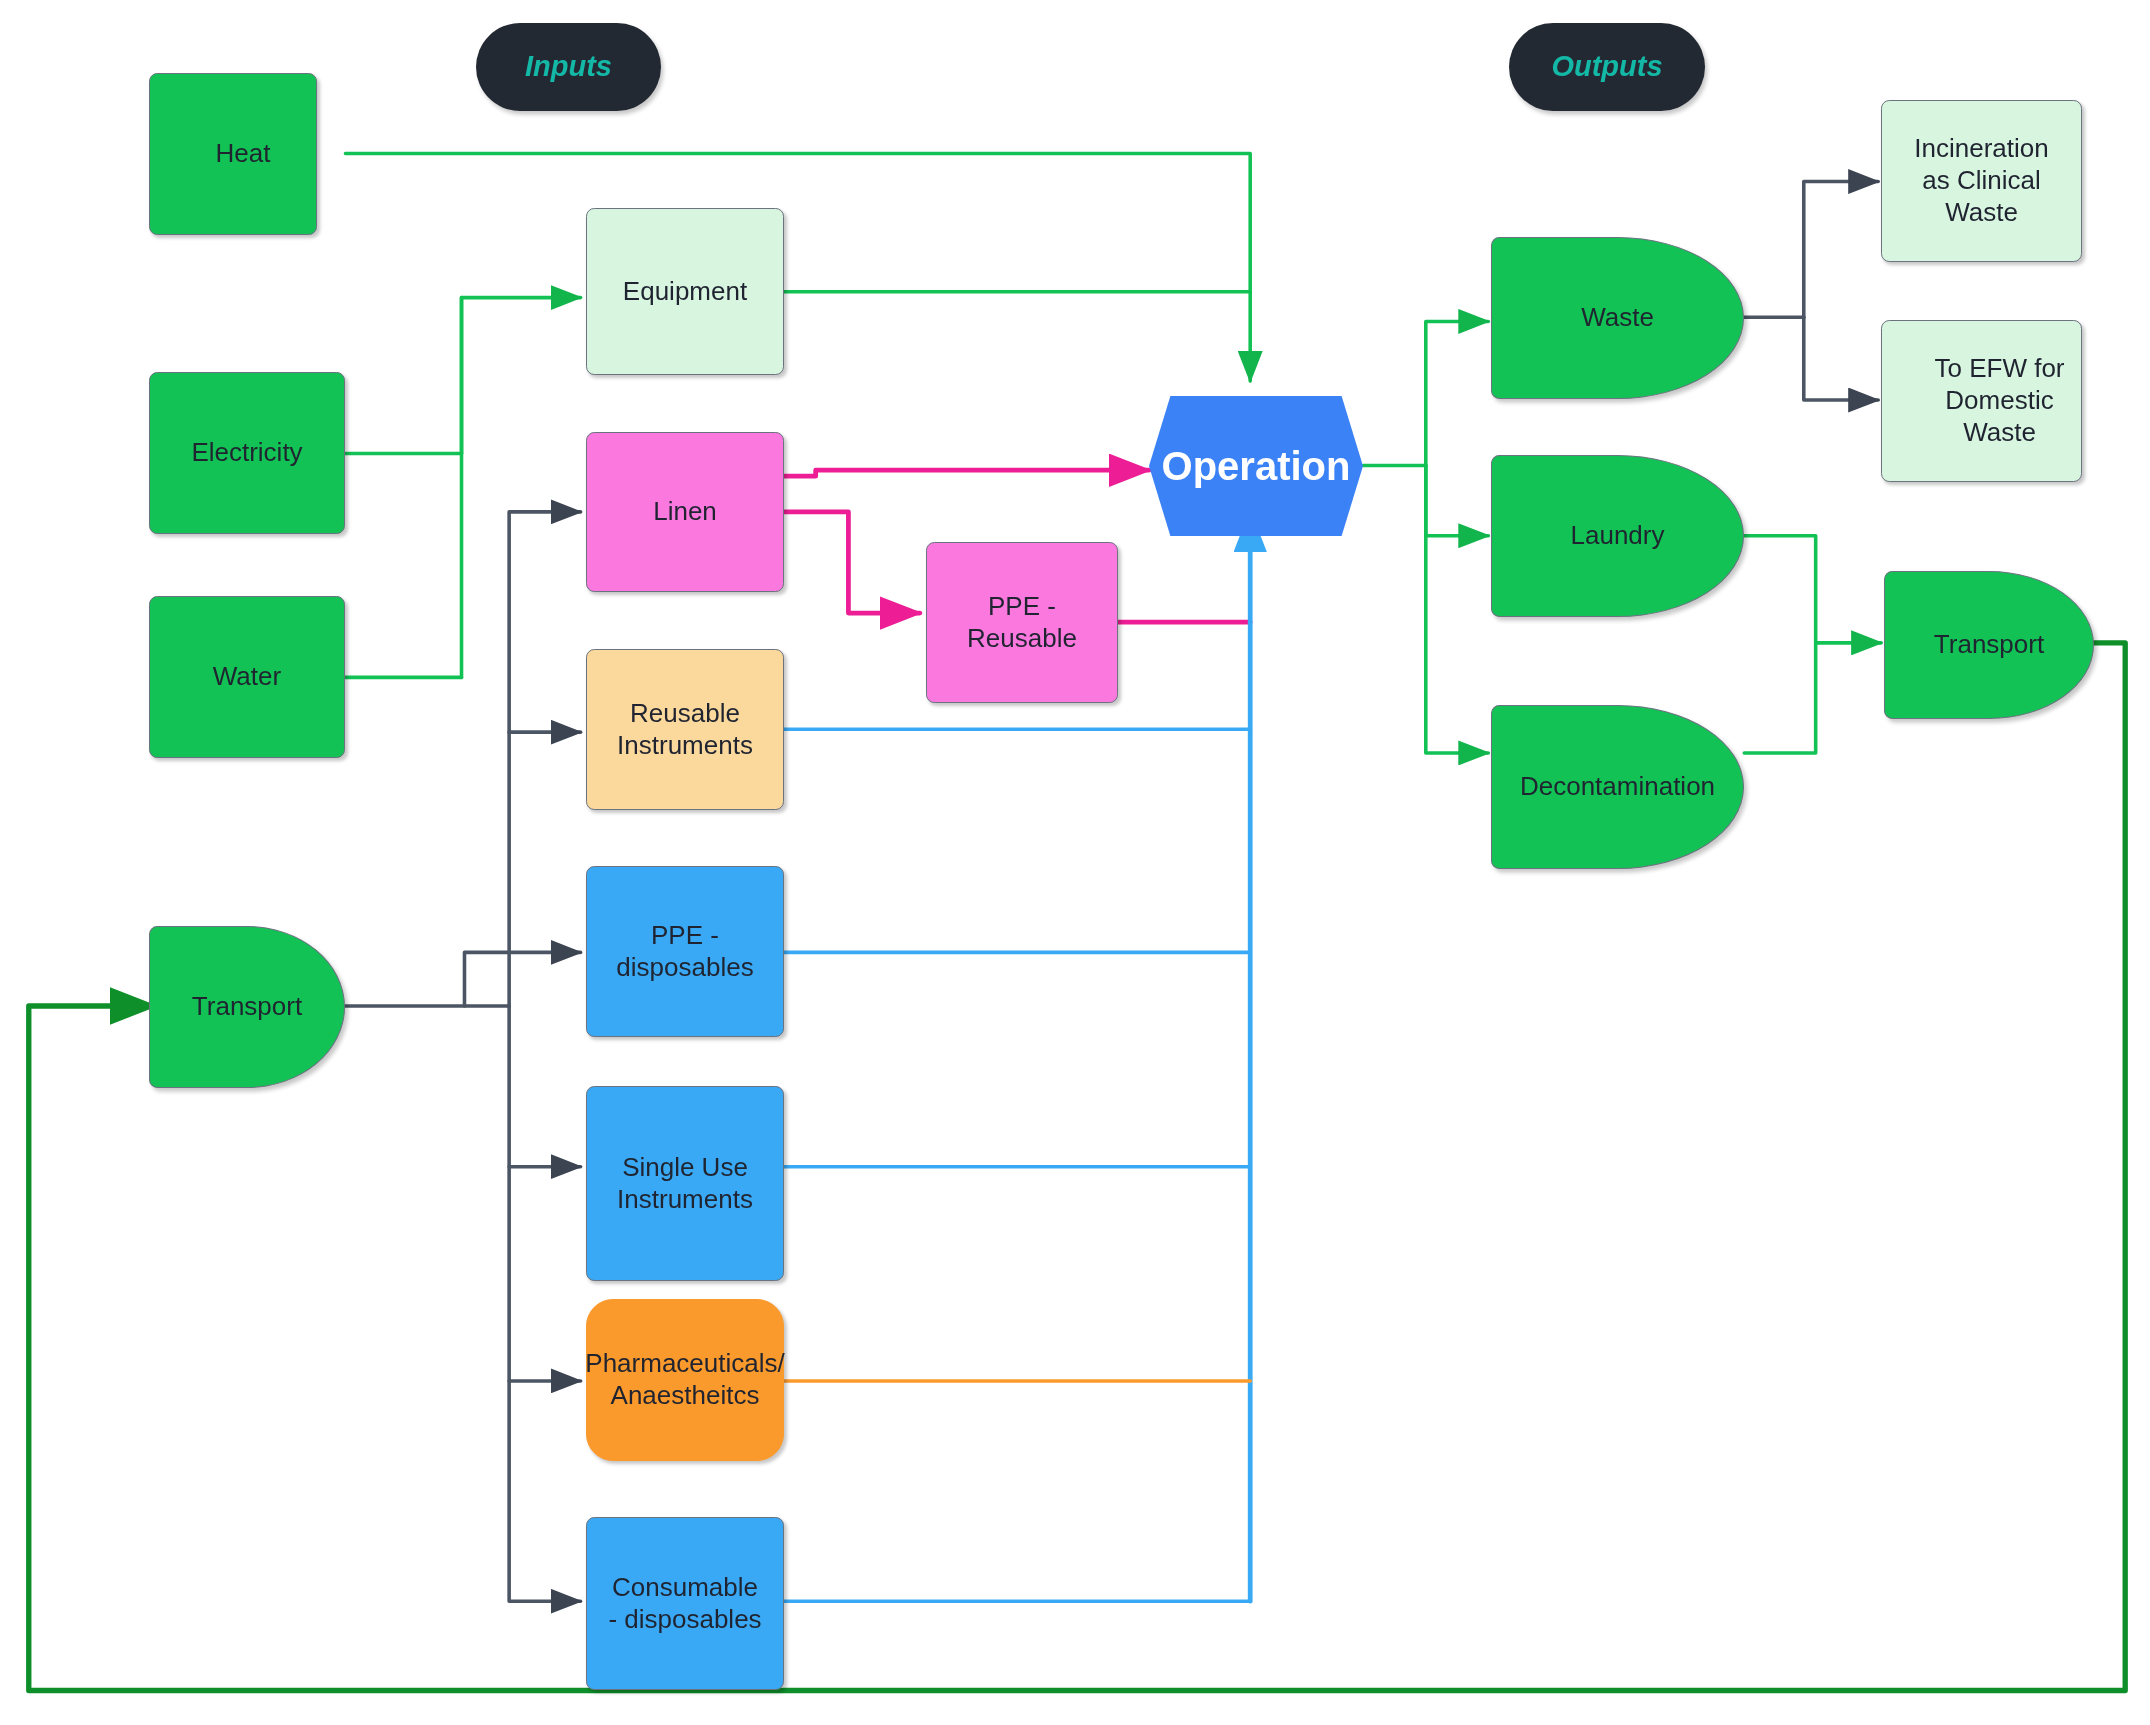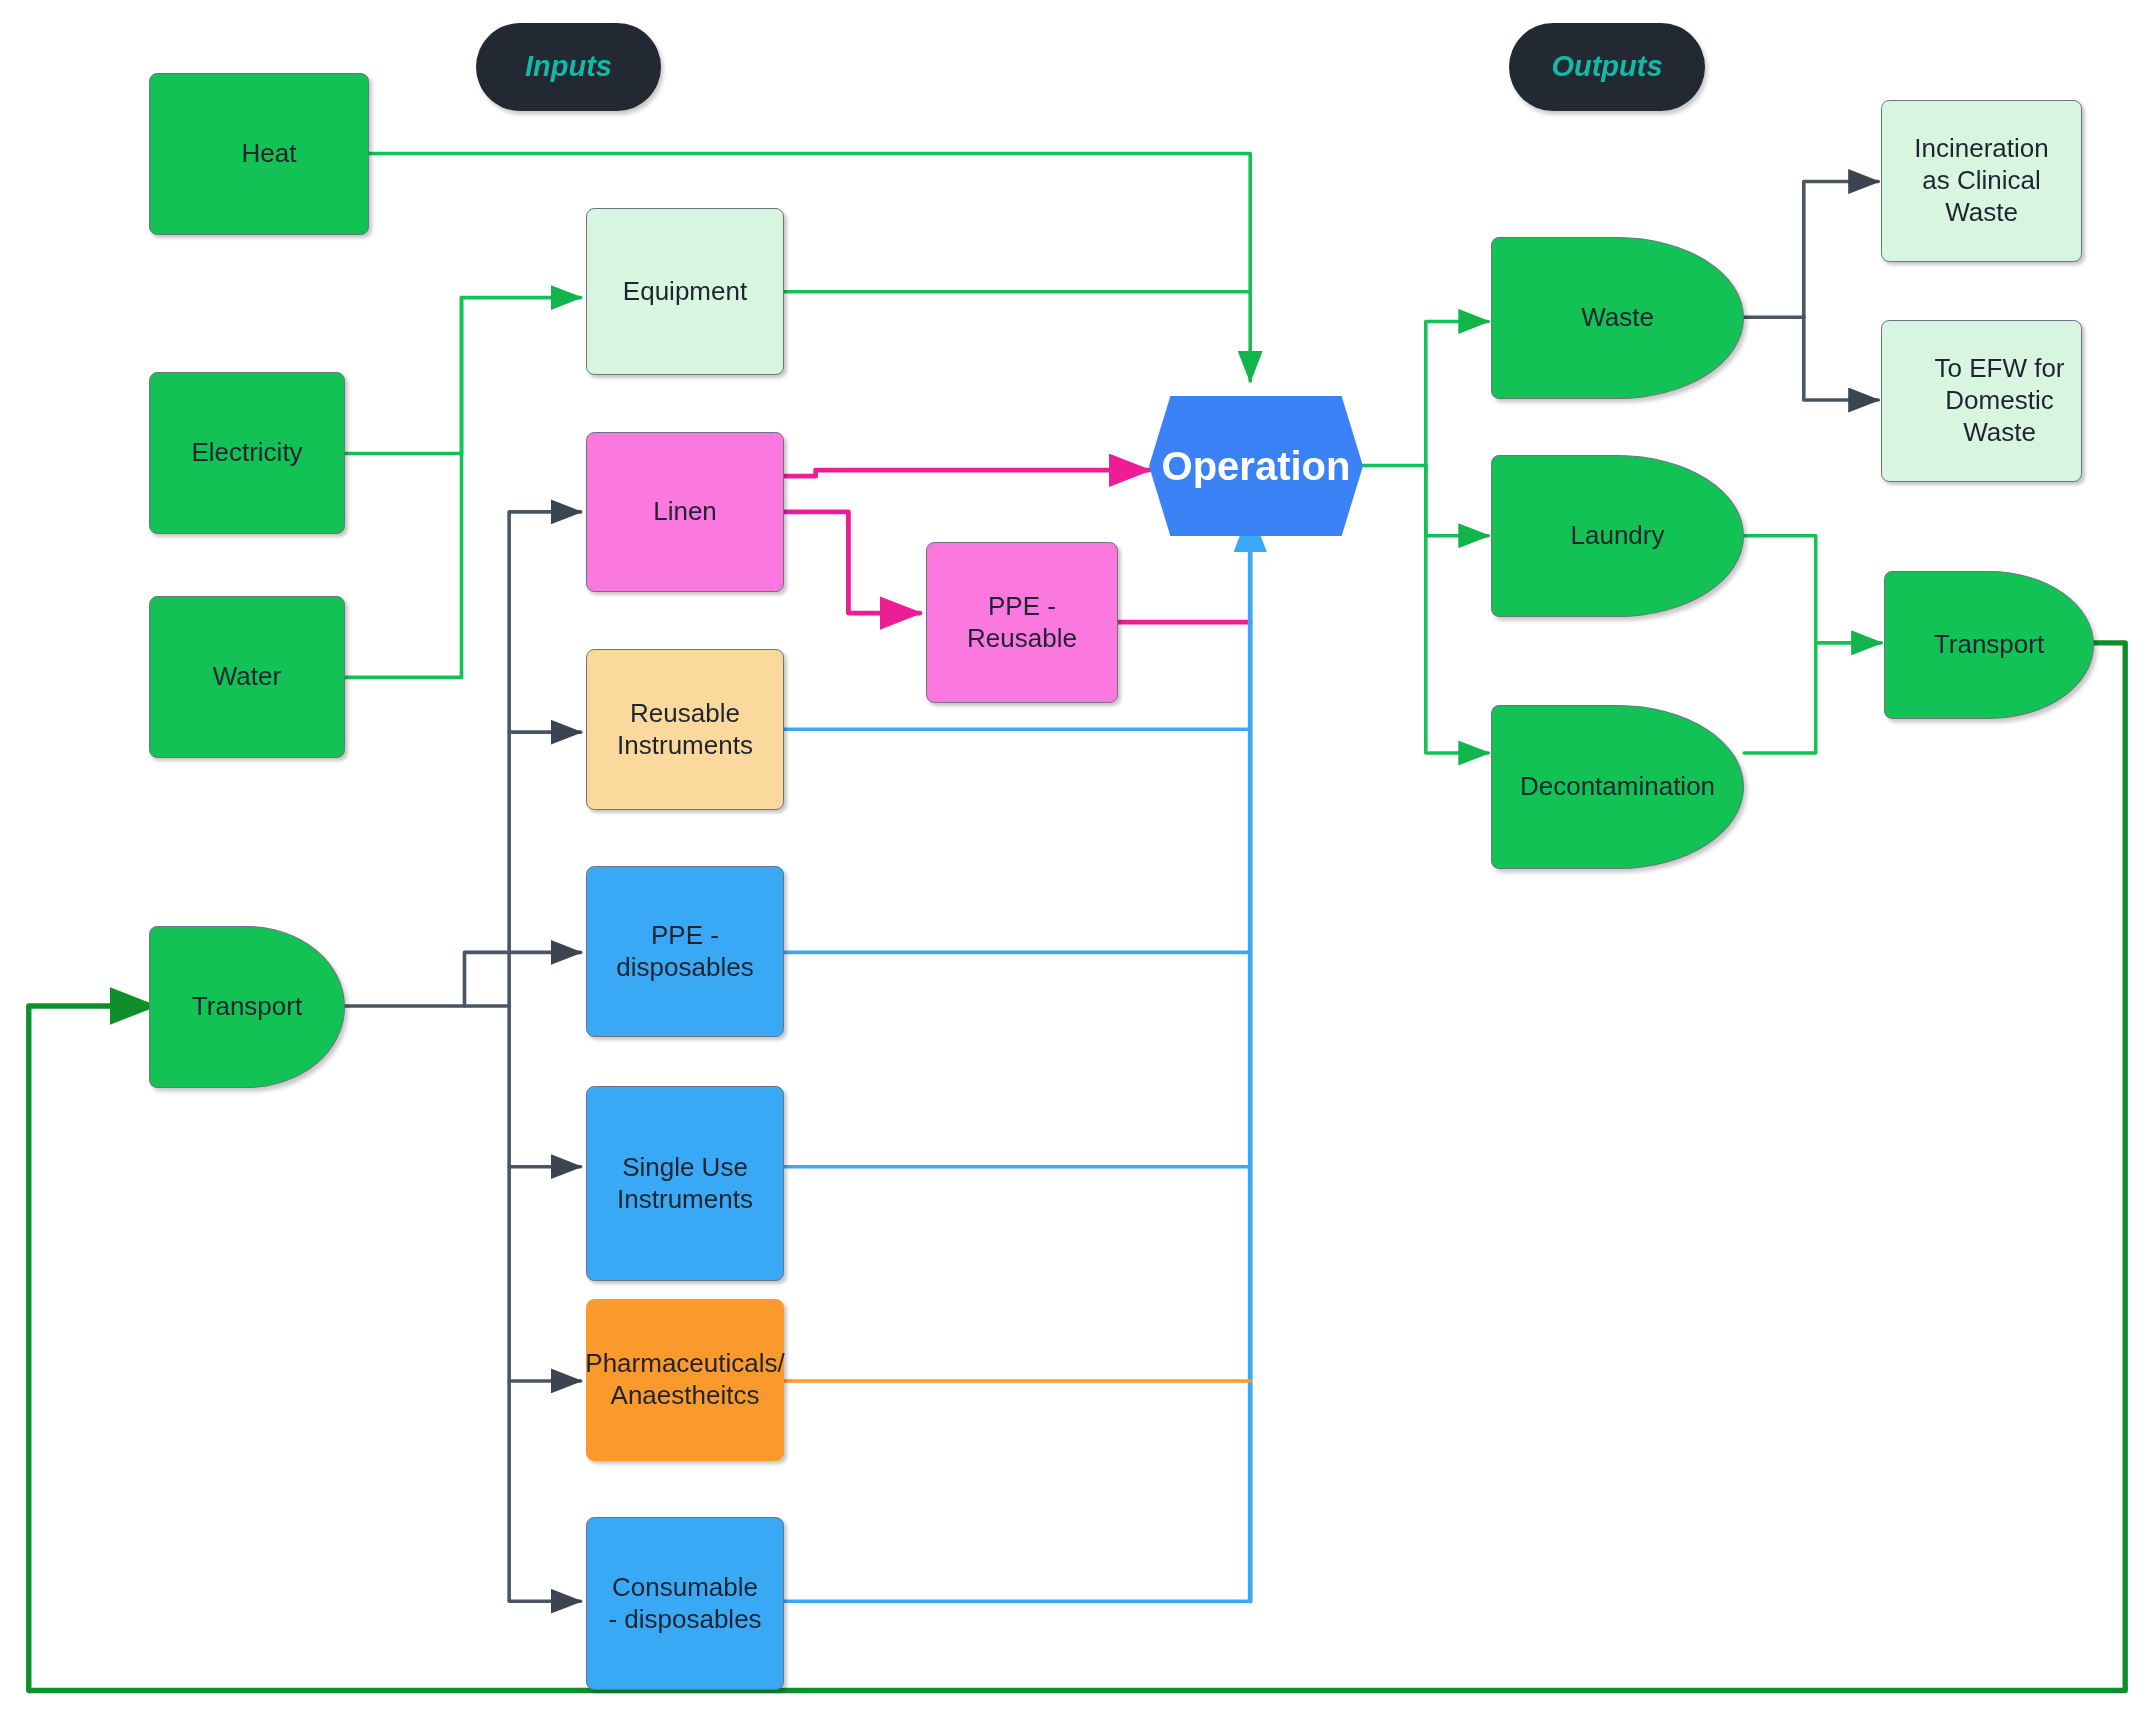--- a/index.html
+++ b/index.html
@@ -65,21 +65,21 @@
     border: 1.8px solid #6b7280;
     box-shadow: 3px 3.6px 4.2px rgba(0,0,0,0.22);
   }
   
   .f-green   { background: #12c254; }
   .f-ltgreen { background: #d8f5e0; }
   .f-pink    { background: #fb78df; }
   .f-peach   { background: #fbd99d; }
   .f-blue    { background: #3aa9f5; }
   .f-orange  { background: #fb9a2c; }
-  .b-orange  { border-color: #fb9a2c; }
+  .b-orange  { border-color: #fb9a2c; border-radius: 27px; }
 </style>
 </head>
 <body>
 
 <div id="root">
 
   <svg id="edges" viewBox="0 0 3613 2898">
     <defs>
       <marker id="ar-grey" markerWidth="9" markerHeight="7" refX="8.4" refY="3.5" orient="auto">
         <path d="M0,0 L9,3.5 L0,7 z" fill="#3c4452"></path>
@@ -147,21 +147,21 @@
       <path d="M2930,900 H3050 V1080 H3160" stroke="#12c254" stroke-width="6" marker-end="url(#ar-green)"></path>
       <path d="M2930,1265 H3050 V1080" stroke="#12c254" stroke-width="6"></path>
 
       <path d="M3516,1080 H3570 V2840 H48 V1690 H260" stroke="#0e8f2a" stroke-width="9" marker-end="url(#ar-dkgreen)"></path>
     </g>
   </svg>
 
   <div class="node badge" style="left:476px;  top:22.6px;  width:185px; height:88px;">Inputs</div>
   <div class="node badge" style="left:1509px; top:22.6px;  width:196px; height:88px;">Outputs</div>
 
-  <div class="node rect f-green" style="left:149px; top:73px; width:220px; height:162px;padding-left:20px;">Heat</div>
+  <div class="node rect f-green" style="left:149px; top:73px; width:168px; height:162px;padding-left:20px;">Heat</div>
 
   <div class="node rect f-green" style="left:149px; top:372px; width:196px; height:162px;">Electricity</div>
 
   <div class="node rect f-green" style="left:149px; top:596px; width:196px; height:162px;">Water</div>
 
   <div class="node dshape f-green" style="left:149px; top:926px; width:196px; height:162px;">Transport</div>
 
   <div class="node rect f-ltgreen" style="left:586px; top:208px; width:198px; height:167px;">Equipment</div>
 
   <div class="node rect f-pink" style="left:586px; top:432px; width:198px; height:160px;">Linen</div>

